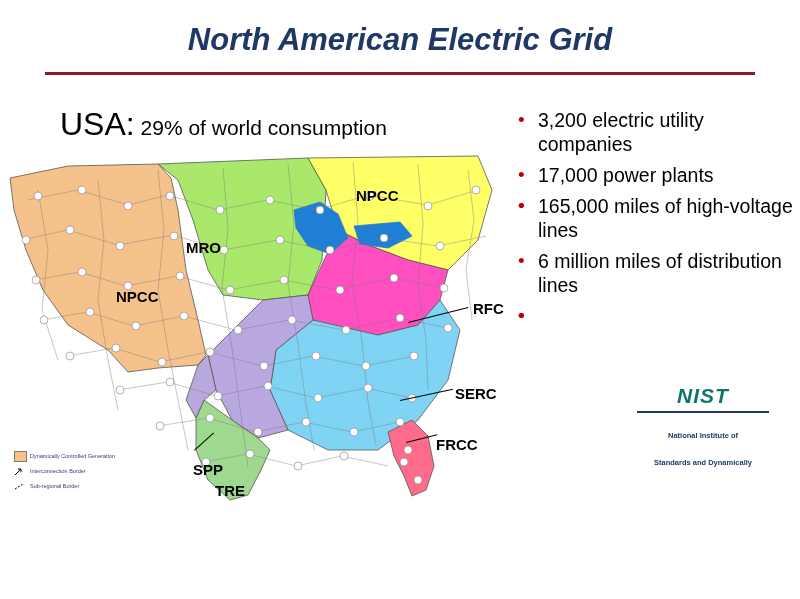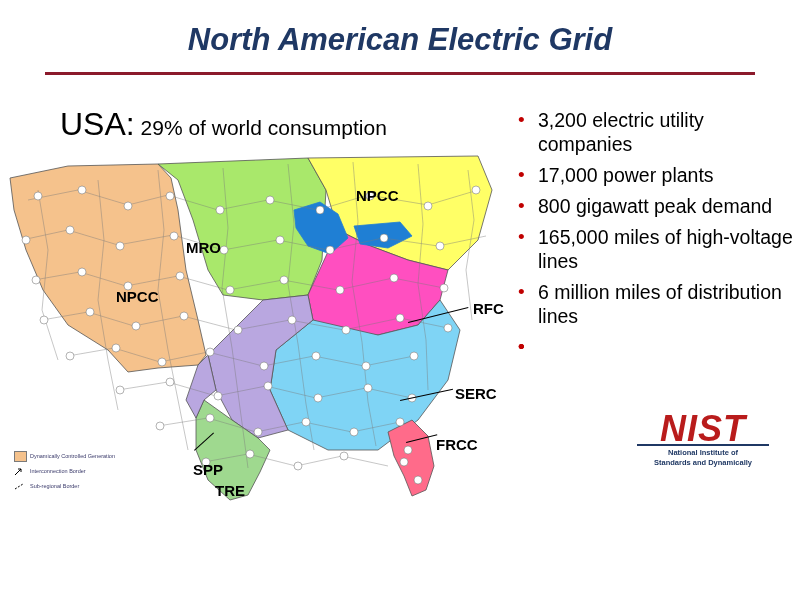--- a/index.html
+++ b/index.html
@@ -129,33 +129,33 @@
 
   
   .nist {
     position: absolute;
     right: 22px;
     bottom: 14px;
     text-align: center;
     width: 150px;
   }
   .nist-word {
-    font-size: 36px;
+    font-size: 21px;
     font-weight: bold;
     font-style: italic;
-    color: #b91c1c;
+    color: #0f766e;
     letter-spacing: 1px;
     line-height: 28px;
   }
   .nist-sub {
     font-size: 7.5px;
     font-weight: bold;
     color: #1f3864;
     line-height: 9px;
-    margin-top: 1px;
+    margin-top: 18px;
   }
   .nist-rule {
     width: 132px;
     height: 2px;
     background: #1f3864;
     margin: 1px auto 2px auto;
   }
 </style>
 </head>
 <body>
@@ -322,21 +322,20 @@
     <div class="bullet">
       <span class="dot">•</span>
       <span>3,200 electric utility companies</span>
     </div>
     <div class="bullet">
       <span class="dot">•</span>
       <span>17,000 power plants</span>
     </div>
     <div class="bullet">
       <span class="dot">•</span>
-      <span>800 gigawatt peak demand</span>
     </div>
     <div class="bullet">
       <span class="dot">•</span>
       <span>165,000 miles of high-voltage lines</span>
     </div>
     <div class="bullet">
       <span class="dot">•</span>
       <span>6 million miles of distribution lines</span>
     </div>
     <div class="bullet">

